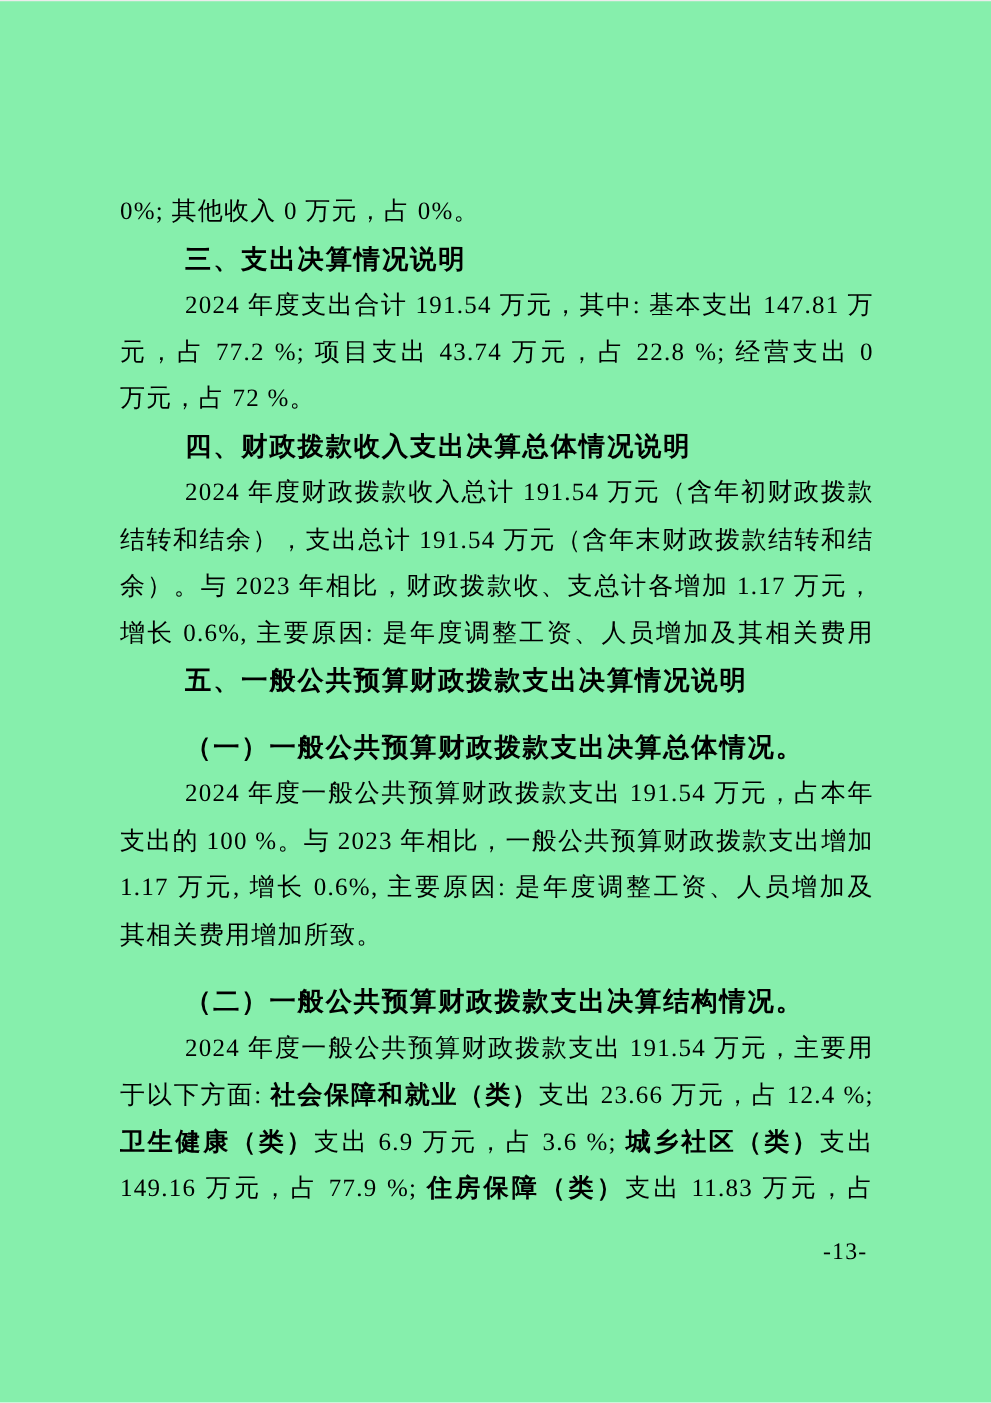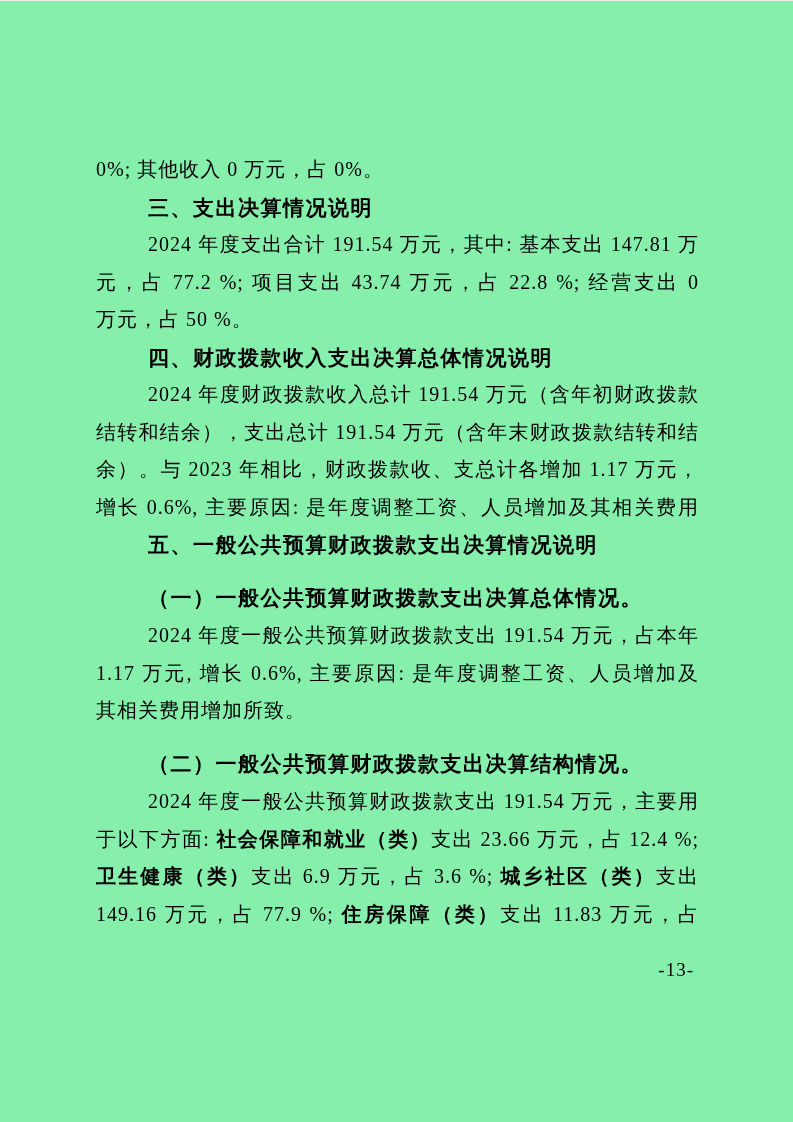--- a/index.html
+++ b/index.html
@@ -46,53 +46,54 @@
     font-size: 21px;
     letter-spacing: 1.5px;
     margin-top: 16px;
   }
   .b {
     font-weight: 700;
     font-family: Liberation Serif, serif;
   }
   .page-number {
     position: absolute;
-    top: 959px;
+    top: 991px;
     right: 99px;
     font-size: 19px;
     letter-spacing: 1px;
     line-height: 20px;
   }
 </style>
 </head>
 <body>
 
 <div class="page">
   <div class="content">
 
     <div class="line"><span>0%; 其他收入 0 万元，占 0%。</span></div>
 
     <div class="line h indent"><span>三、支出决算情况说明</span></div>
 
     <div class="line justify indent"><span>2024 年度支出合计 191.54 万元，其中: 基本支出 147.81 万</span></div>
     <div class="line justify"><span>元，占 77.2 %; 项目支出 43.74 万元，占 22.8 %; 经营支出 0</span></div>
-    <div class="line"><span>万元，占 50 %。</span></div>
+    <div class="line"><span>万元，占 72 %。</span></div>
 
     <div class="line h indent"><span>四、财政拨款收入支出决算总体情况说明</span></div>
 
     <div class="line justify indent"><span>2024 年度财政拨款收入总计 191.54 万元（含年初财政拨款</span></div>
     <div class="line justify"><span>结转和结余），支出总计 191.54 万元（含年末财政拨款结转和结</span></div>
     <div class="line justify"><span>余）。与 2023 年相比，财政拨款收、支总计各增加 1.17 万元，</span></div>
     <div class="line justify"><span>增长 0.6%, 主要原因: 是年度调整工资、人员增加及其相关费用</span></div>
 
     <div class="line h indent"><span>五、一般公共预算财政拨款支出决算情况说明</span></div>
 
     <div class="line sub indent"><span>（一）一般公共预算财政拨款支出决算总体情况。</span></div>
 
     <div class="line justify indent"><span>2024 年度一般公共预算财政拨款支出 191.54 万元，占本年</span></div>
+    <div class="line justify"><span>支出的 100 %。与 2023 年相比，一般公共预算财政拨款支出增加</span></div>
     <div class="line justify"><span>1.17 万元, 增长 0.6%, 主要原因: 是年度调整工资、人员增加及</span></div>
     <div class="line"><span>其相关费用增加所致。</span></div>
 
     <div class="line sub indent"><span>（二）一般公共预算财政拨款支出决算结构情况。</span></div>
 
     <div class="line justify indent"><span>2024 年度一般公共预算财政拨款支出 191.54 万元，主要用</span></div>
 
     <div class="line justify"><span>于以下方面: </span><span class="b">社会保障和就业（类）</span><span>支出 23.66 万元，占 12.4 %;</span></div>
 
     <div class="line justify"><span class="b">卫生健康（类）</span><span>支出 6.9 万元，占 3.6 %; </span><span class="b">城乡社区（类）</span><span>支出</span></div>

